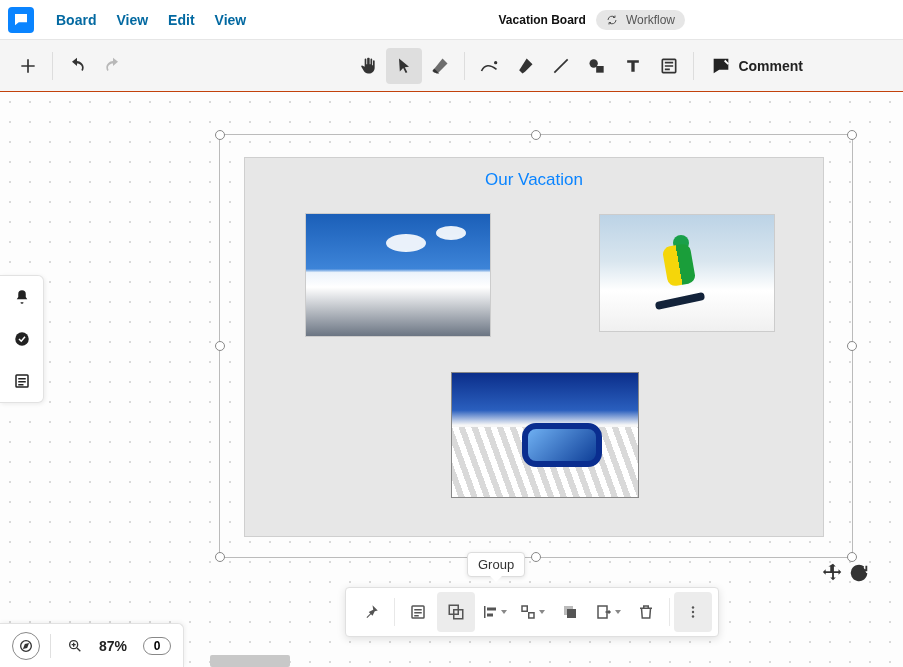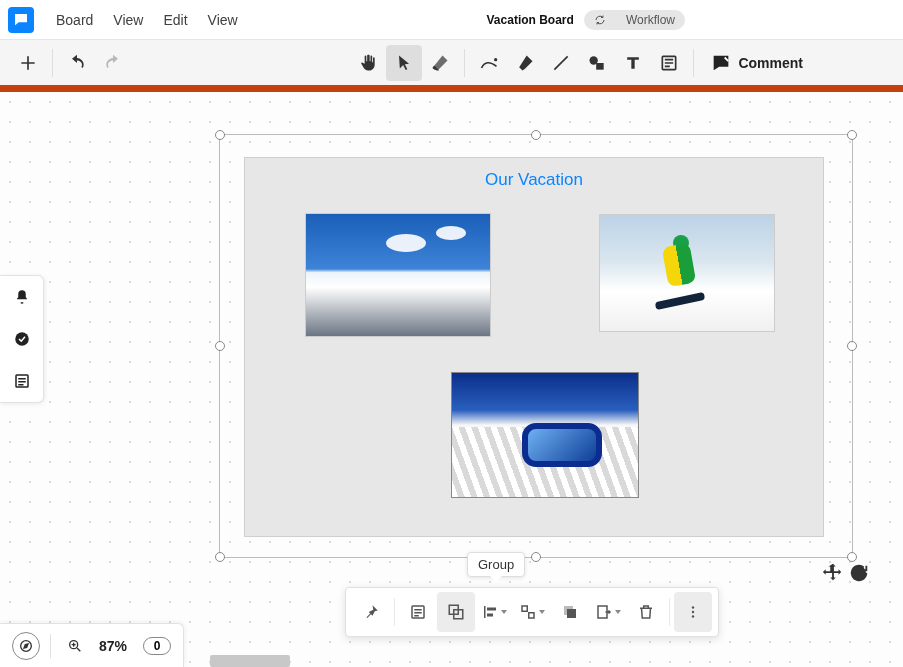--- a/index.html
+++ b/index.html
@@ -3,29 +3,29 @@
 <meta charset="utf-8">
 <style>
 * { box-sizing: border-box; margin: 0; padding: 0; }
 html, body { width: 903px; height: 667px; font-family: -apple-system, BlinkMacSystemFont, "Segoe UI", Helvetica, Arial, sans-serif; overflow: hidden; background: #fff; }
 body { position: relative; }
 
 
 .menubar { height: 40px; display: flex; align-items: center; padding: 0 8px; border-bottom: 1px solid #e6e6e6; background: #fff; position: relative; z-index: 10; }
 .app-logo { width: 26px; height: 26px; border-radius: 4px; background: #0a84ff; display: flex; align-items: center; justify-content: center; margin-right: 12px; }
 .app-logo svg { width: 18px; height: 18px; fill: #fff; }
-.menubar-item { font-size: 14px; color: #404040; padding: 6px 10px; cursor: pointer; font-weight: 400; }
+.menubar-item { font-size: 14px; color: #0369a1; padding: 6px 10px; cursor: pointer; font-weight: 700; }
 .menubar-spacer { flex: 1; }
 .board-title { font-size: 12px; font-weight: 700; color: #111; margin-right: 10px; }
-.workflow-pill { background: #e6e6e6; border-radius: 12px; padding: 3px 10px; font-size: 12px; color: #555; display: flex; align-items: center; gap: 20px; }
+.workflow-pill { background: #e6e6e6; border-radius: 12px; padding: 3px 10px; font-size: 12px; color: #555; display: flex; align-items: center; gap: 8px; }
 .workflow-pill svg { width: 12px; height: 12px; stroke: #555; }
 .menubar-right-pad { width: 210px; }
 
 
-.toolbar { height: 52px; background: #f5f5f5; border-bottom: 7px solid #c2410c; display: flex; align-items: center; padding: 0 10px; position: relative; z-index: 9; }
+.toolbar { height: 52px; background: #f5f5f5; border-bottom: 1px solid #c2410c; display: flex; align-items: center; padding: 0 10px; position: relative; z-index: 9; }
 .tb-btn { width: 36px; height: 36px; display: flex; align-items: center; justify-content: center; border-radius: 4px; color: #333; cursor: pointer; }
 .tb-btn.active { background: #dedede; }
 .tb-btn.disabled { color: #b8b8b8; }
 .tb-sep { width: 1px; height: 28px; background: #ddd; margin: 0 6px; }
 .tb-btn svg { width: 20px; height: 20px; }
 .comment-btn { display: flex; align-items: center; gap: 6px; font-weight: 700; font-size: 14px; color: #222; padding: 0 10px; height: 36px; cursor: pointer; }
 .comment-btn svg { width: 22px; height: 22px; }
 
 
 .canvas { position: absolute; top: 92px; left: 0; width: 903px; height: 575px; background-image: radial-gradient(#d9d9d9 1px, transparent 1px); background-size: 20px 20px; background-position: 0 0; background-color: #fdfdfd; }

